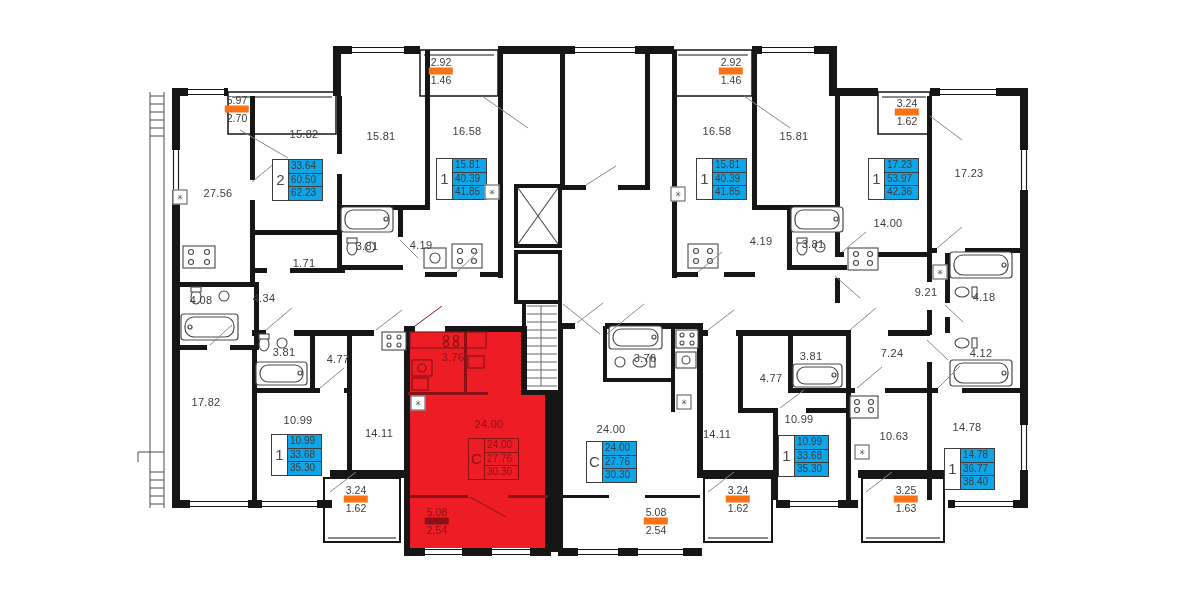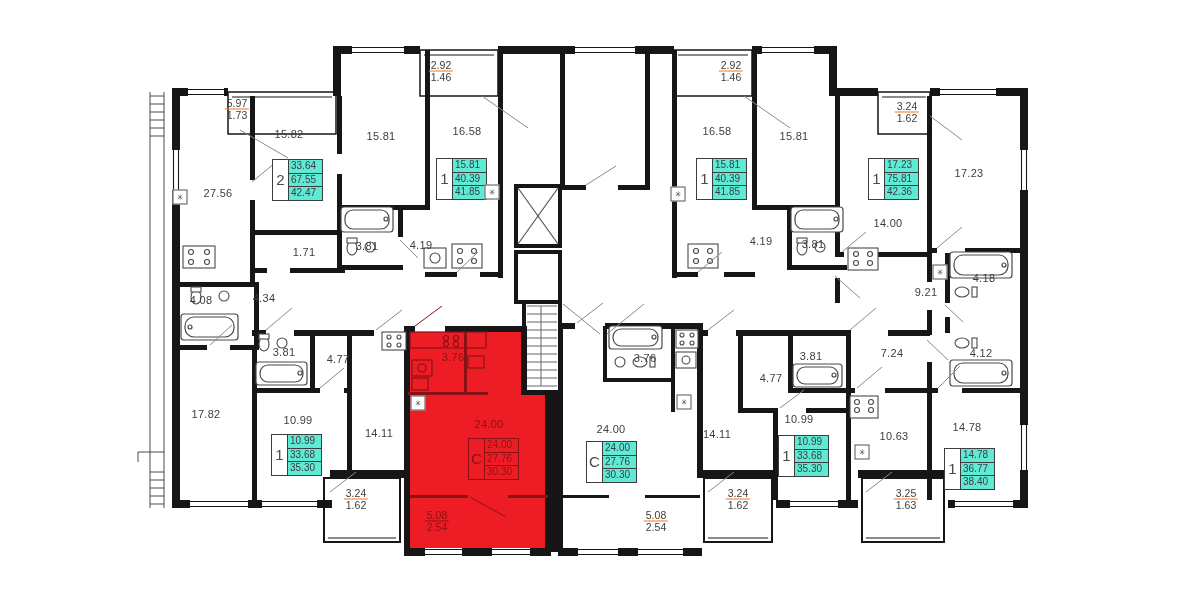--- a/index.html
+++ b/index.html
@@ -4,28 +4,28 @@
 <style>
   html,body{margin:0;padding:0;background:#fff}
   #stage{position:relative;width:1184px;height:592px;background:#ffffff;
          font-family:"Liberation Sans",sans-serif;overflow:hidden}
   #plan-svg{position:absolute;left:0;top:0}
   .rlbl{position:absolute;transform:translate(-50%,-50%);font-size:11px;color:#3d3d3d;
         letter-spacing:.3px;white-space:nowrap}
   .rlbl.red{color:#8a1216}
   .frac{position:absolute;transform:translate(-50%,-50%);font-size:10.5px;color:#3d3d3d;
         text-align:center;line-height:11px;white-space:nowrap}
-  .frac .top{display:block;border-bottom:1px solid #f97316;padding:0 2px}
+  .frac .top{display:block;border-bottom:7px solid #f97316;padding:0 2px}
   .frac.red{color:#8a1216}
   .frac.red .top{border-bottom-color:#8a1216}
   .aptbox{position:absolute;display:flex;background:#fff;border:1px solid #3d3d3d;
           color:#3d3d3d;font-size:10px;line-height:12.5px}
   .aptbox .t{width:15px;display:flex;align-items:center;justify-content:center;
              font-size:15px;color:#4a4a4a;border-right:1px solid #3d3d3d}
-  .aptbox .v div{padding:0 2px;border-bottom:1px solid #3d3d3d;background:#5eead4;min-width:29px}
+  .aptbox .v div{padding:0 2px;border-bottom:1px solid #3d3d3d;background:#0ea5e9;min-width:29px}
   .aptbox .v div:last-child{border-bottom:none}
   .aptbox.red{background:transparent;border-color:#8a1216;color:#8a1216}
   .aptbox.red .t{border-right-color:#8a1216;color:#8a1216}
   .aptbox.red .v div{background:transparent;border-bottom-color:#8a1216}
   .vent{position:absolute;transform:translate(-50%,-50%);width:13px;height:13px;
         border:1px solid #555;background:#fff;color:#444;font-size:8px;
         display:flex;align-items:center;justify-content:center}
 </style>
 </head>
 <body>
@@ -432,70 +432,70 @@
         <line x1="708" y1="492" x2="734" y2="472"></line>
     <line x1="866" y1="492" x2="892" y2="472"></line>
   </g>
   <g stroke="#8a1216" stroke-width="1">
     <line x1="415" y1="326" x2="442" y2="306"></line>
         <line x1="470" y1="497" x2="506" y2="517"></line>
   </g>
 </svg>
 
 <span class="rlbl" style="left:218px;top:193px">27.56</span>
-<span class="rlbl" style="left:289px;top:134px">15.82</span>
+<span class="rlbl" style="left:304px;top:134px">15.82</span>
 <span class="rlbl" style="left:381px;top:136px">15.81</span>
 <span class="rlbl" style="left:467px;top:131px">16.58</span>
 <span class="rlbl" style="left:717px;top:131px">16.58</span>
 <span class="rlbl" style="left:794px;top:136px">15.81</span>
 <span class="rlbl" style="left:888px;top:223px">14.00</span>
 <span class="rlbl" style="left:969px;top:173px">17.23</span>
 <span class="rlbl" style="left:201px;top:300px">4.08</span>
 <span class="rlbl" style="left:264px;top:298px">4.34</span>
-<span class="rlbl" style="left:304px;top:252px">1.71</span>
+<span class="rlbl" style="left:304px;top:263px">1.71</span>
 <span class="rlbl" style="left:367px;top:246px">3.81</span>
 <span class="rlbl" style="left:421px;top:245px">4.19</span>
 <span class="rlbl" style="left:761px;top:241px">4.19</span>
 <span class="rlbl" style="left:813px;top:244px">3.81</span>
 <span class="rlbl" style="left:926px;top:292px">9.21</span>
-<span class="rlbl" style="left:984px;top:278px">4.18</span>
-<span class="rlbl" style="left:206px;top:414px">17.82</span>
+<span class="rlbl" style="left:984px;top:297px">4.18</span>
+<span class="rlbl" style="left:206px;top:402px">17.82</span>
 <span class="rlbl" style="left:284px;top:352px">3.81</span>
 <span class="rlbl" style="left:338px;top:359px">4.77</span>
 <span class="rlbl" style="left:298px;top:420px">10.99</span>
 <span class="rlbl" style="left:379px;top:433px">14.11</span>
 <span class="rlbl red" style="left:453px;top:357px">3.76</span>
 <span class="rlbl red" style="left:489px;top:424px">24.00</span>
 <span class="rlbl" style="left:645px;top:358px">3.76</span>
 <span class="rlbl" style="left:611px;top:429px">24.00</span>
 <span class="rlbl" style="left:717px;top:434px">14.11</span>
 <span class="rlbl" style="left:771px;top:378px">4.77</span>
 <span class="rlbl" style="left:811px;top:356px">3.81</span>
 <span class="rlbl" style="left:892px;top:353px">7.24</span>
 <span class="rlbl" style="left:981px;top:353px">4.12</span>
 <span class="rlbl" style="left:894px;top:436px">10.63</span>
 <span class="rlbl" style="left:967px;top:427px">14.78</span>
 <span class="rlbl" style="left:799px;top:419px">10.99</span>
 
-<div class="frac" style="left:237px;top:109px"><span class="top">5.97</span><span>1.73</span></div>
+<div class="frac" style="left:237px;top:109px"><span class="top">5.97</span><span>2.70</span></div>
 <div class="frac" style="left:441px;top:71px"><span class="top">2.92</span><span>1.46</span></div>
 <div class="frac" style="left:731px;top:71px"><span class="top">2.92</span><span>1.46</span></div>
 <div class="frac" style="left:907px;top:112px"><span class="top">3.24</span><span>1.62</span></div>
 <div class="frac" style="left:356px;top:499px"><span class="top">3.24</span><span>1.62</span></div>
 <div class="frac" style="left:738px;top:499px"><span class="top">3.24</span><span>1.62</span></div>
 <div class="frac" style="left:906px;top:499px"><span class="top">3.25</span><span>1.63</span></div>
 <div class="frac red" style="left:437px;top:521px"><span class="top">5.08</span><span>2.54</span></div>
 <div class="frac" style="left:656px;top:521px"><span class="top">5.08</span><span>2.54</span></div>
 
 <div class="aptbox" style="left:272px;top:159px">
   <div class="t">2</div>
   <div class="v">
         <div>33.64</div>
-        <div>67.55</div>
-        <div>42.47</div>
+        <div>60.50</div>
+        <div>62.23</div>
       </div>
 </div>
 <div class="aptbox" style="left:436px;top:158px">
   <div class="t">1</div>
   <div class="v">
         <div>15.81</div>
         <div>40.39</div>
         <div>41.85</div>
       </div>
 </div>
@@ -504,21 +504,21 @@
   <div class="v">
         <div>15.81</div>
         <div>40.39</div>
         <div>41.85</div>
       </div>
 </div>
 <div class="aptbox" style="left:868px;top:158px">
   <div class="t">1</div>
   <div class="v">
         <div>17.23</div>
-        <div>75.81</div>
+        <div>53.97</div>
         <div>42.36</div>
       </div>
 </div>
 <div class="aptbox" style="left:271px;top:434px">
   <div class="t">1</div>
   <div class="v">
         <div>10.99</div>
         <div>33.68</div>
         <div>35.30</div>
       </div>

